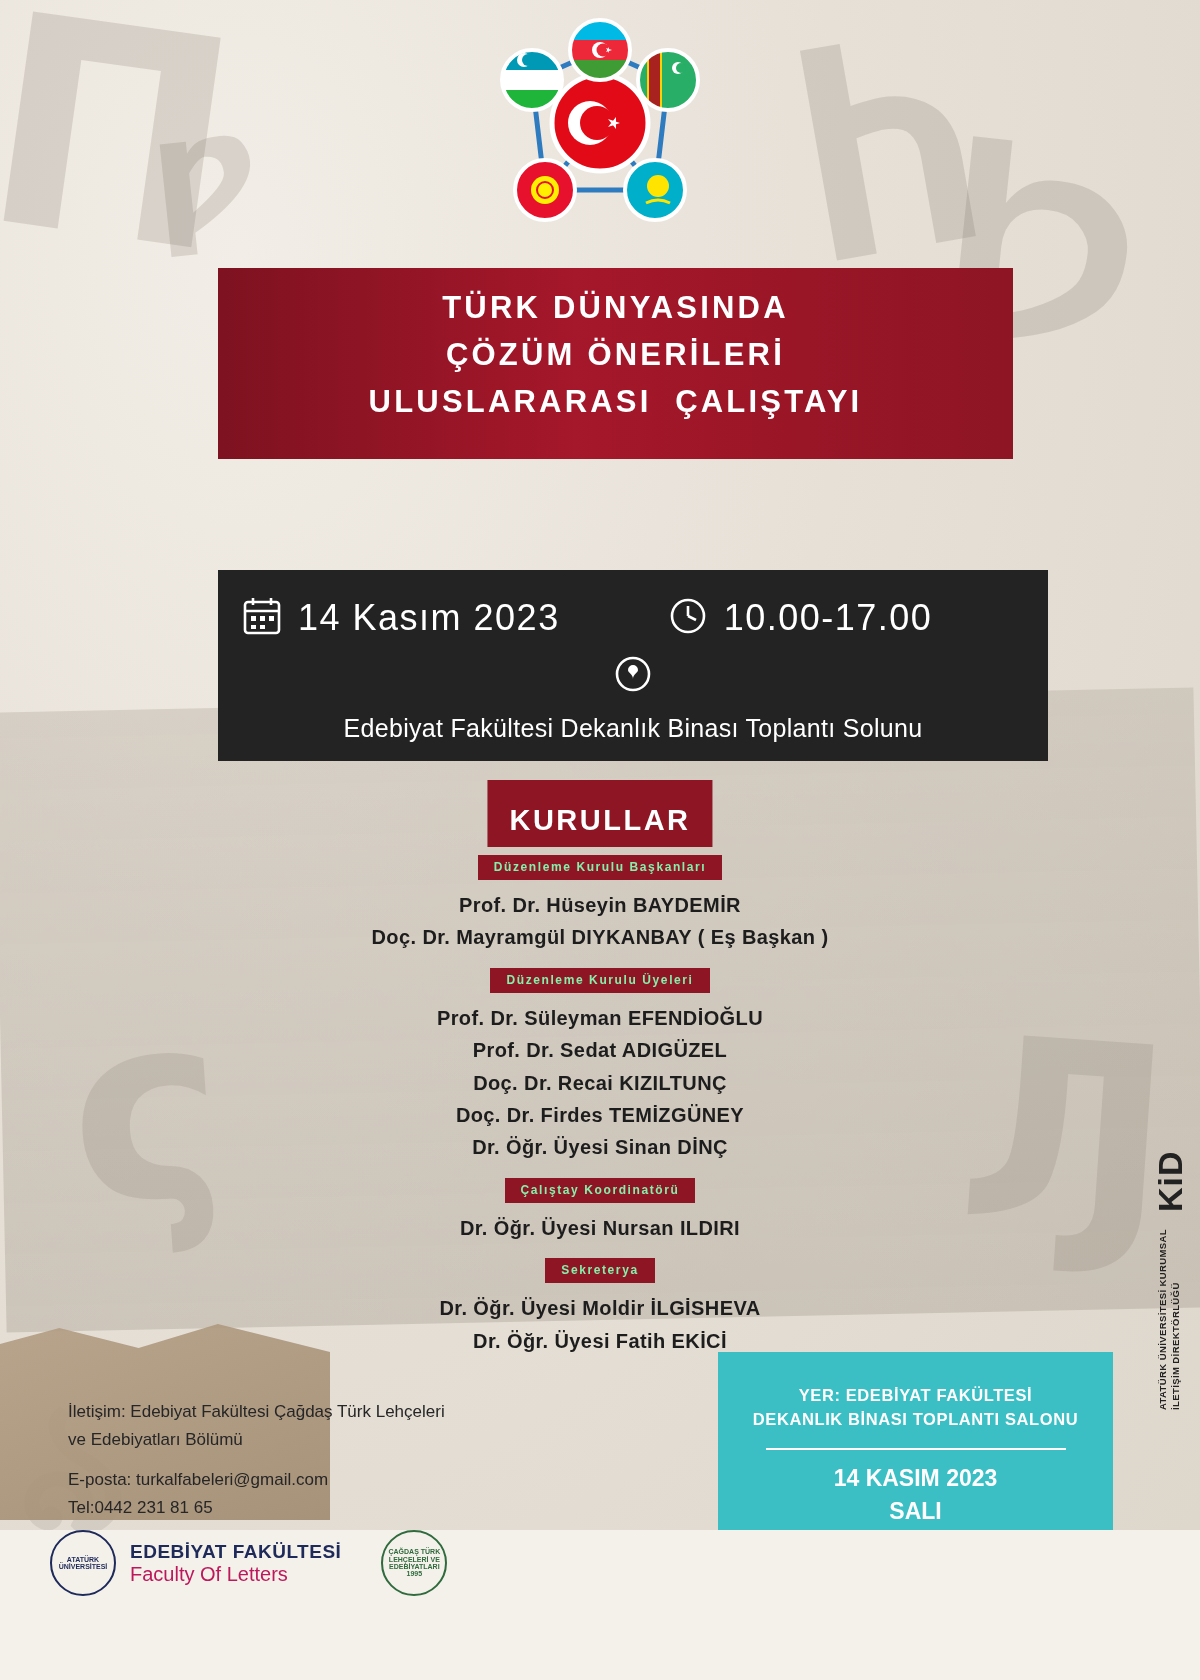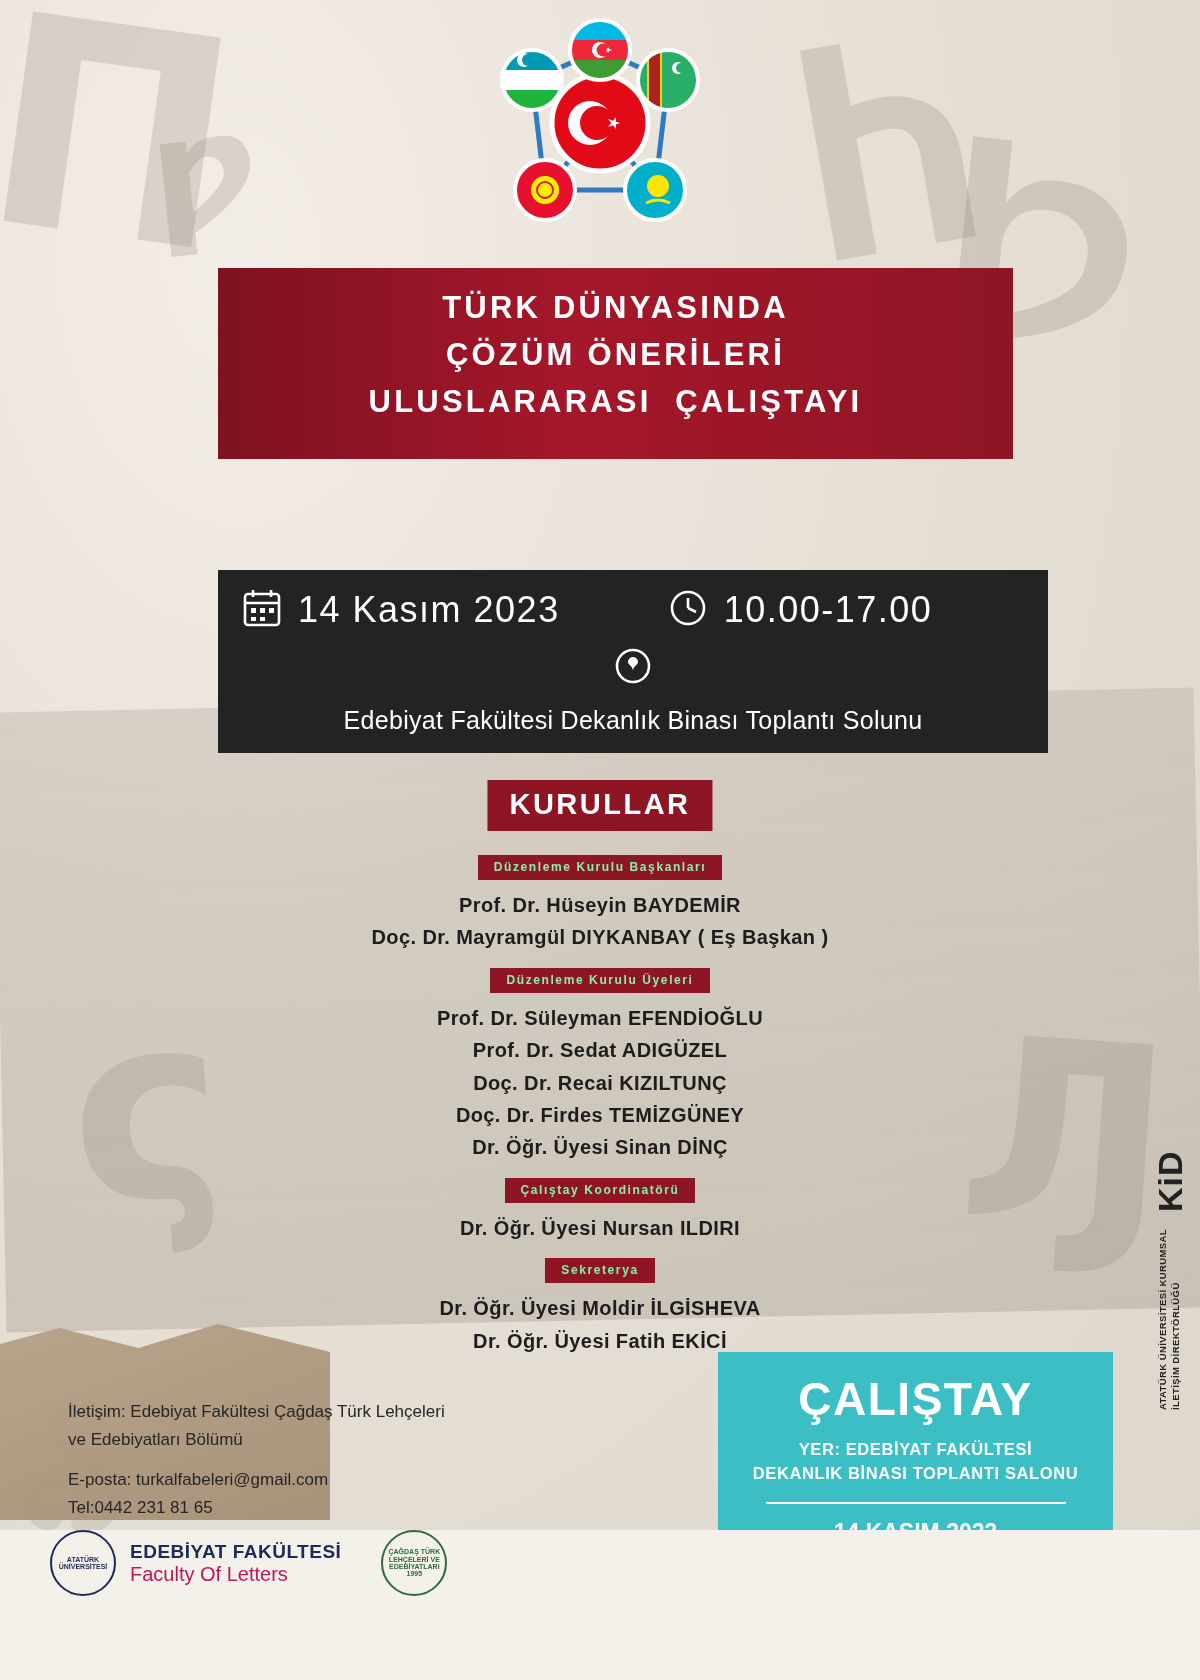--- a/index.html
+++ b/index.html
@@ -94,42 +94,42 @@
     position: absolute;
     left: 218px;
     top: 570px;
     width: 830px;
     background: #232323;
     padding: 16px 22px 18px;
     color: #fff;
   }
   .det-row { display: flex; align-items: center; }
   .det-row.top { justify-content: flex-start; gap: 18px; }
-  .det-item { display: flex; align-items: center; gap: 14px; }
+  .det-item { display: flex; align-items: center; gap: 14px; margin-top: 8px; }
   .det-item .txt {
     font-size: 36px;
     font-weight: 400;
     letter-spacing: 1.5px;
   }
   .det-row.bottom { margin-top: 10px; gap: 14px; flex-direction: column; }
   .det-row.bottom .txt { font-size: 25px; letter-spacing: .3px; }
   .spacer { width: 70px; }
 
   
   .kurullar-tag {
     position: absolute;
     left: 50%;
     top: 780px;
     transform: translateX(-50%);
     background: #8e1524;
     color: #fff;
     font-size: 29px;
     font-weight: 700;
     letter-spacing: 2.5px;
-    padding: 8px 22px 10px;
+    padding: 24px 22px 10px;
   }
   .committee {
     position: absolute;
     left: 0; right: 0;
     top: 855px;
     text-align: center;
   }
   .sec-tag {
     display: inline-block;
     background: #8e1524;
@@ -410,21 +410,20 @@
 
   <div class="contact">
     <div>İletişim: Edebiyat Fakültesi Çağdaş Türk Lehçeleri</div>
     <div>ve Edebiyatları Bölümü</div>
     <div class="gap"></div>
     <div>E-posta: turkalfabeleri@gmail.com</div>
     <div>Tel:0442 231  81 65</div>
   </div>
 
   <div class="teal">
-    <div class="big">ÇALIŞTAY</div>
     <div class="place">
       <div>YER: EDEBİYAT FAKÜLTESİ</div>
       <div>DEKANLIK BİNASI TOPLANTI SALONU</div>
     </div>
     <hr>
     <div class="when">
       <div>14 KASIM 2023</div>
       <div>SALI</div>
       <div>10.00 - 17.00</div>
     </div>

